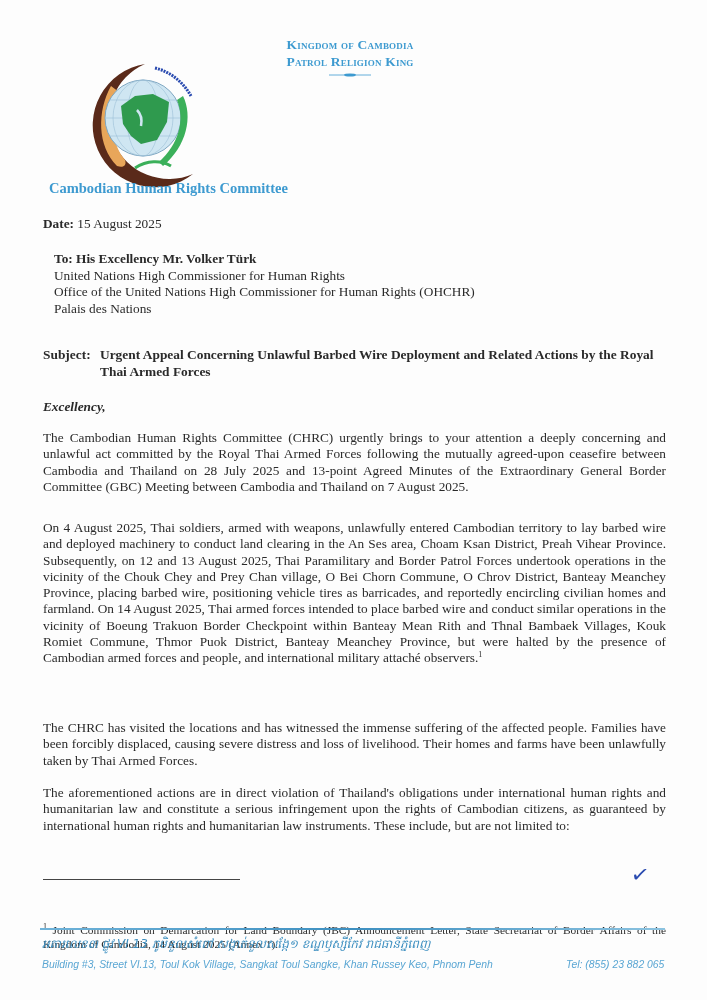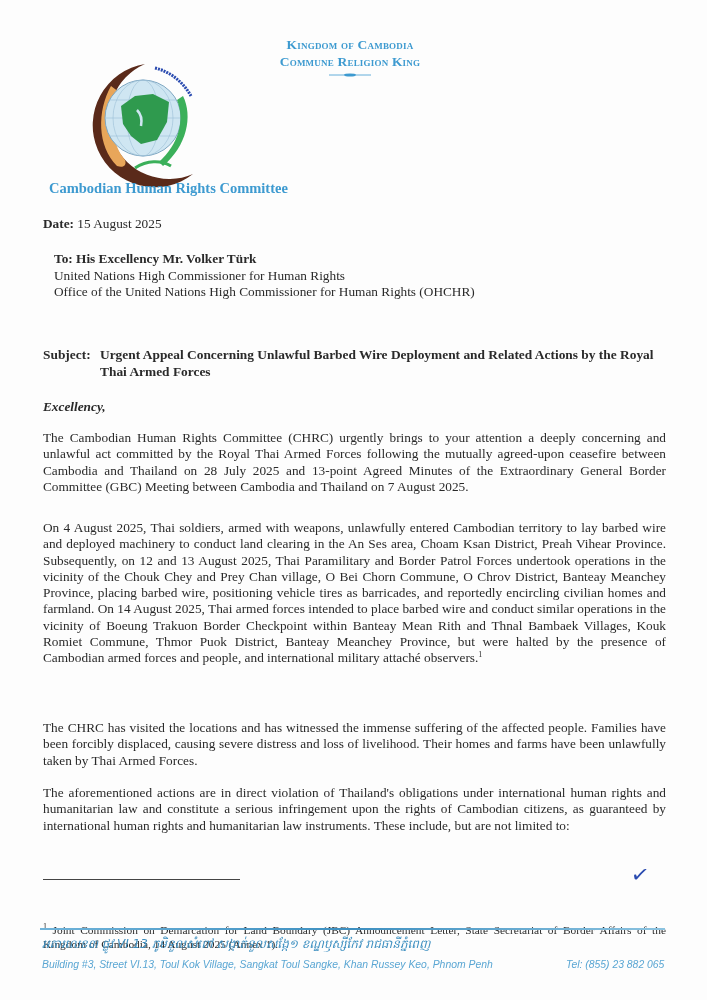--- a/index.html
+++ b/index.html
@@ -40,21 +40,21 @@
   .footer-khmer { position: absolute; left: 42px; top: 936px; color: #3d8fc0; font-style: italic; font-size: 12px; font-family: "DejaVu Sans", sans-serif; }
   .footer-addr { position: absolute; left: 42px; top: 959px; color: #5aa6d3; font-style: italic; font-size: 10.4px; font-family: "Liberation Sans", sans-serif; white-space: nowrap; }
   .footer-tel { position: absolute; left: 566px; top: 959px; color: #5aa6d3; font-style: italic; font-size: 10.4px; font-family: "Liberation Sans", sans-serif; white-space: nowrap; }
   b.inl { font-weight: bold; }
 </style>
 </head>
 <body>
 
 <div class="kingdom">
   <div>Kingdom of Cambodia</div>
-  <div>Commune Religion King</div>
+  <div>Patrol Religion King</div>
 </div>
 <svg class="ornament" viewBox="0 0 42 6">
   <line x1="0" y1="3" x2="42" y2="3" stroke="#3d9ad0" stroke-width="0.8"></line>
   <ellipse cx="21" cy="3" rx="6" ry="1.6" fill="#3d9ad0"></ellipse>
 </svg>
 
 <svg class="logo" viewBox="0 0 135 135">
   <path d="M70 8 A62 62 0 1 0 118 118 A56 56 0 1 1 70 8 Z" fill="#5a2a1a"></path>
   <path d="M36 30 C22 55 22 90 42 110 C48 112 52 110 50 104 C36 88 34 60 44 36 Z" fill="#e8a65a"></path>
   <circle cx="68" cy="62" r="38" fill="#cfe6f2" stroke="#7fa7c2" stroke-width="1"></circle>
@@ -76,20 +76,21 @@
 
 <div class="block date">
   <b class="inl">Date:</b>
   <span>15 August 2025</span>
 </div>
 
 <div class="block to">
   <div style="font-weight:bold">To: His Excellency Mr. Volker Türk</div>
   <div>United Nations High Commissioner for Human Rights</div>
   <div>Office of the United Nations High Commissioner for Human Rights (OHCHR)</div>
+  <div>Palais des Nations</div>
 </div>
 
 <div class="subject">
   <span class="lbl">Subject:</span>
   <span class="txt">Urgent Appeal Concerning Unlawful Barbed Wire Deployment and Related Actions by the Royal Thai Armed Forces</span>
 </div>
 
 <div class="block salutation">Excellency,</div>
 
 <div class="para p1">The Cambodian Human Rights Committee (CHRC) urgently brings to your attention a deeply concerning and unlawful act committed by the Royal Thai Armed Forces following the mutually agreed-upon ceasefire between Cambodia and Thailand on 28 July 2025 and 13-point Agreed Minutes of the Extraordinary General Border Committee (GBC) Meeting between Cambodia and Thailand on 7 August 2025.</div>

